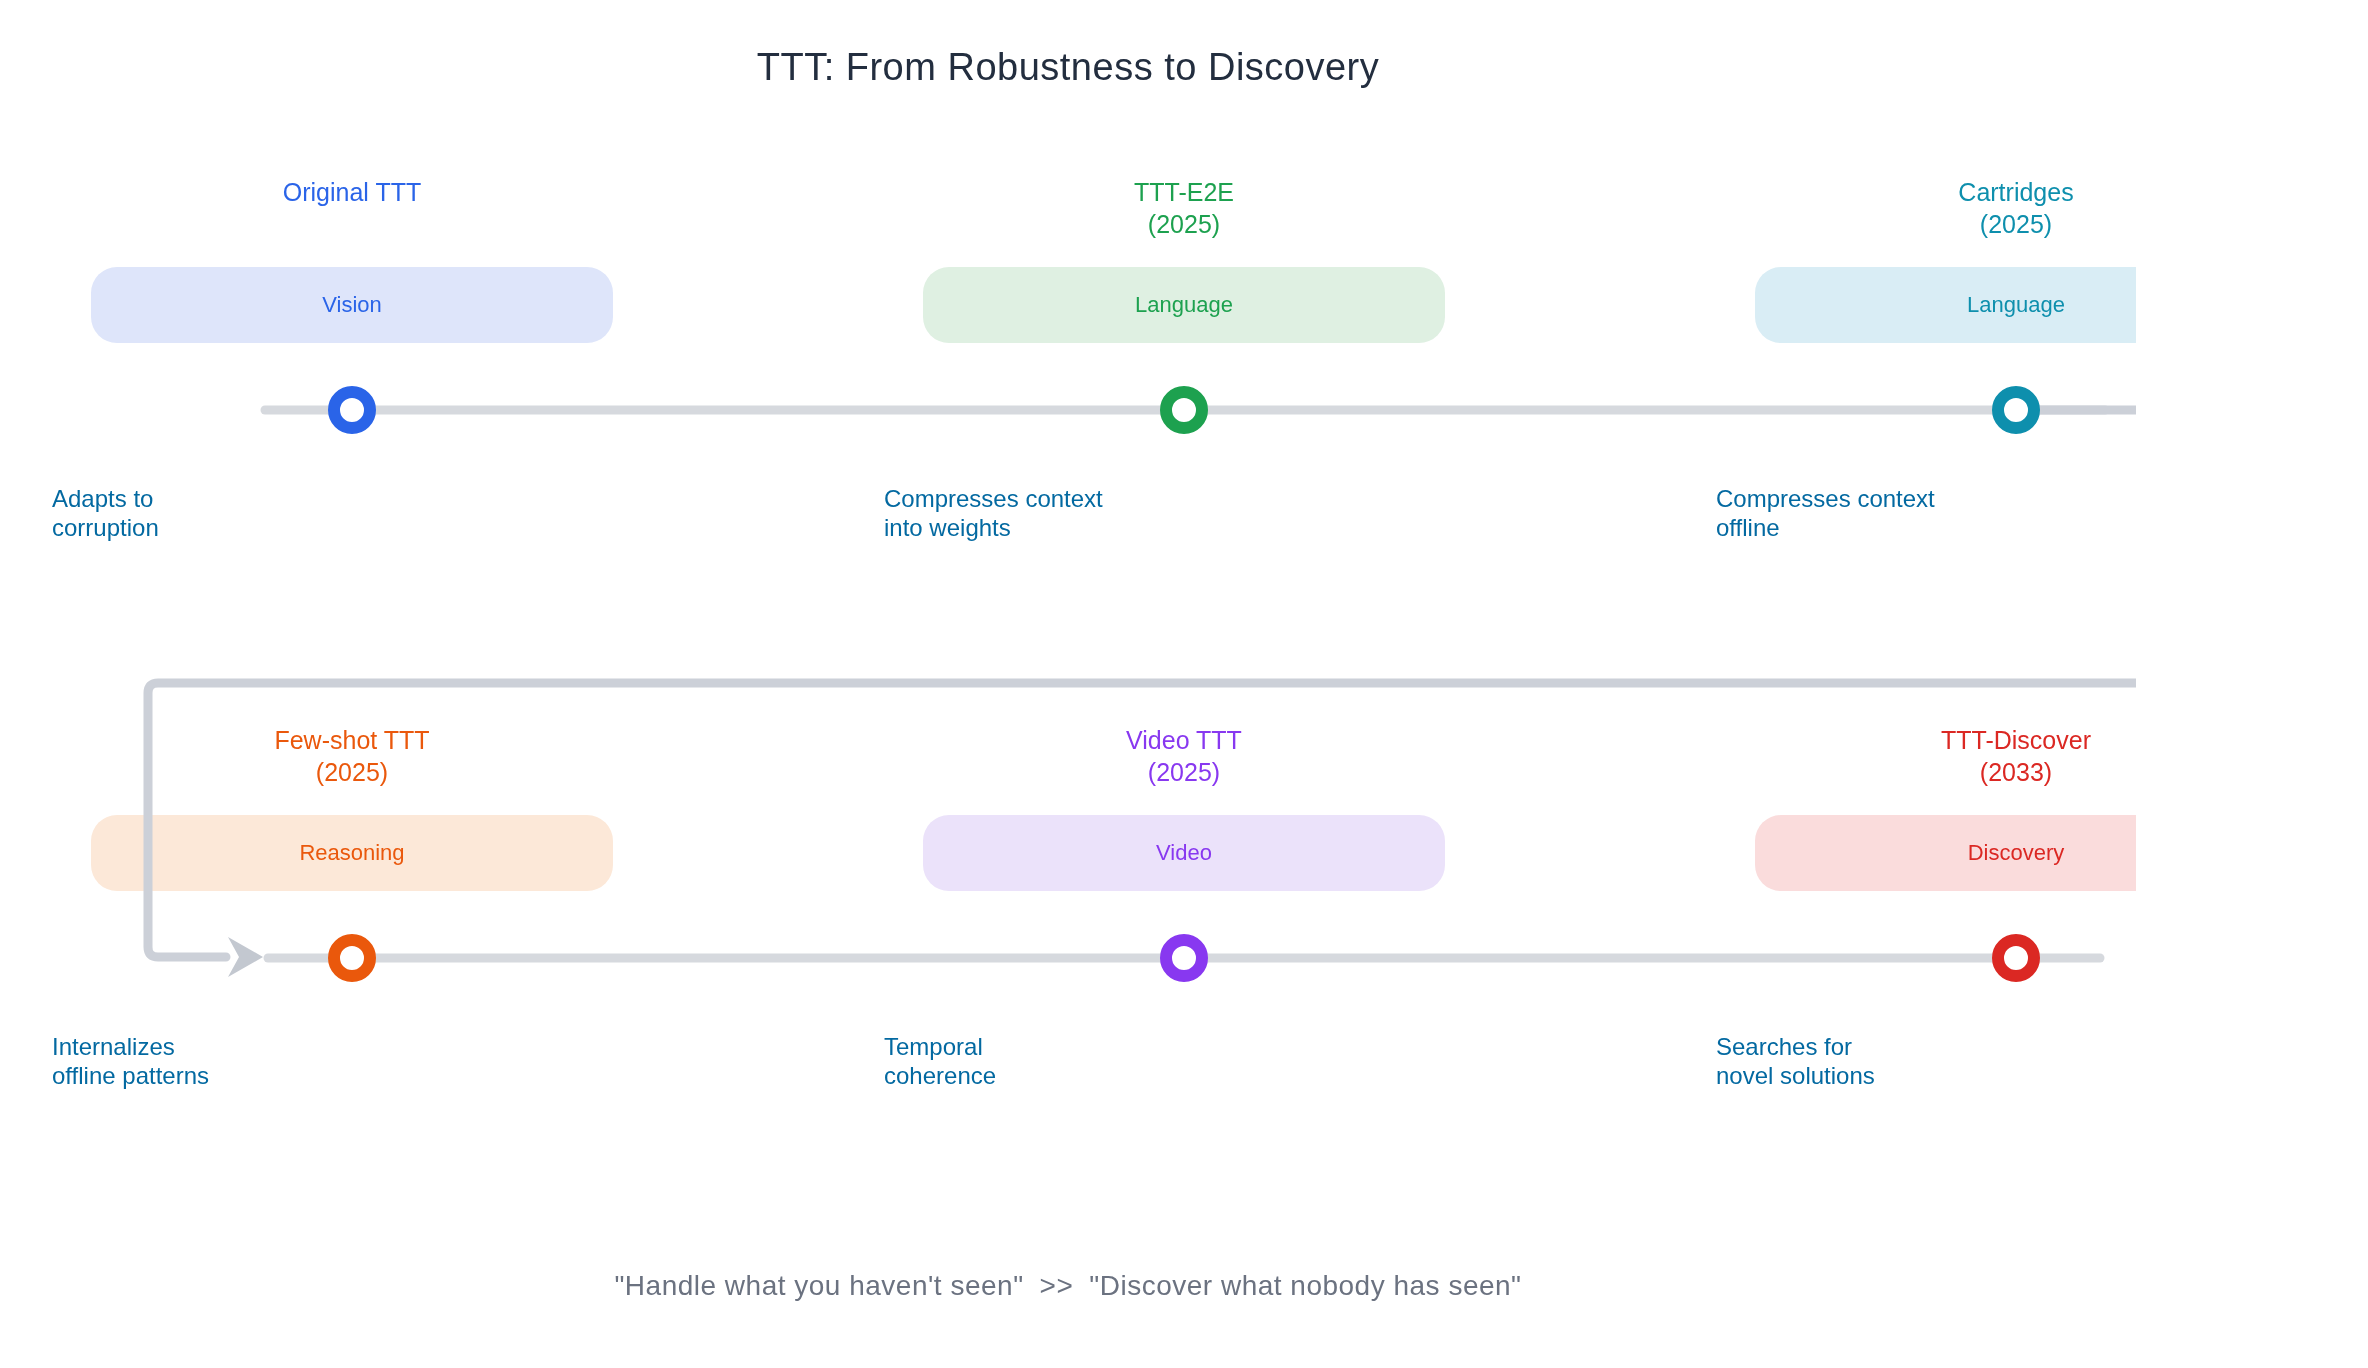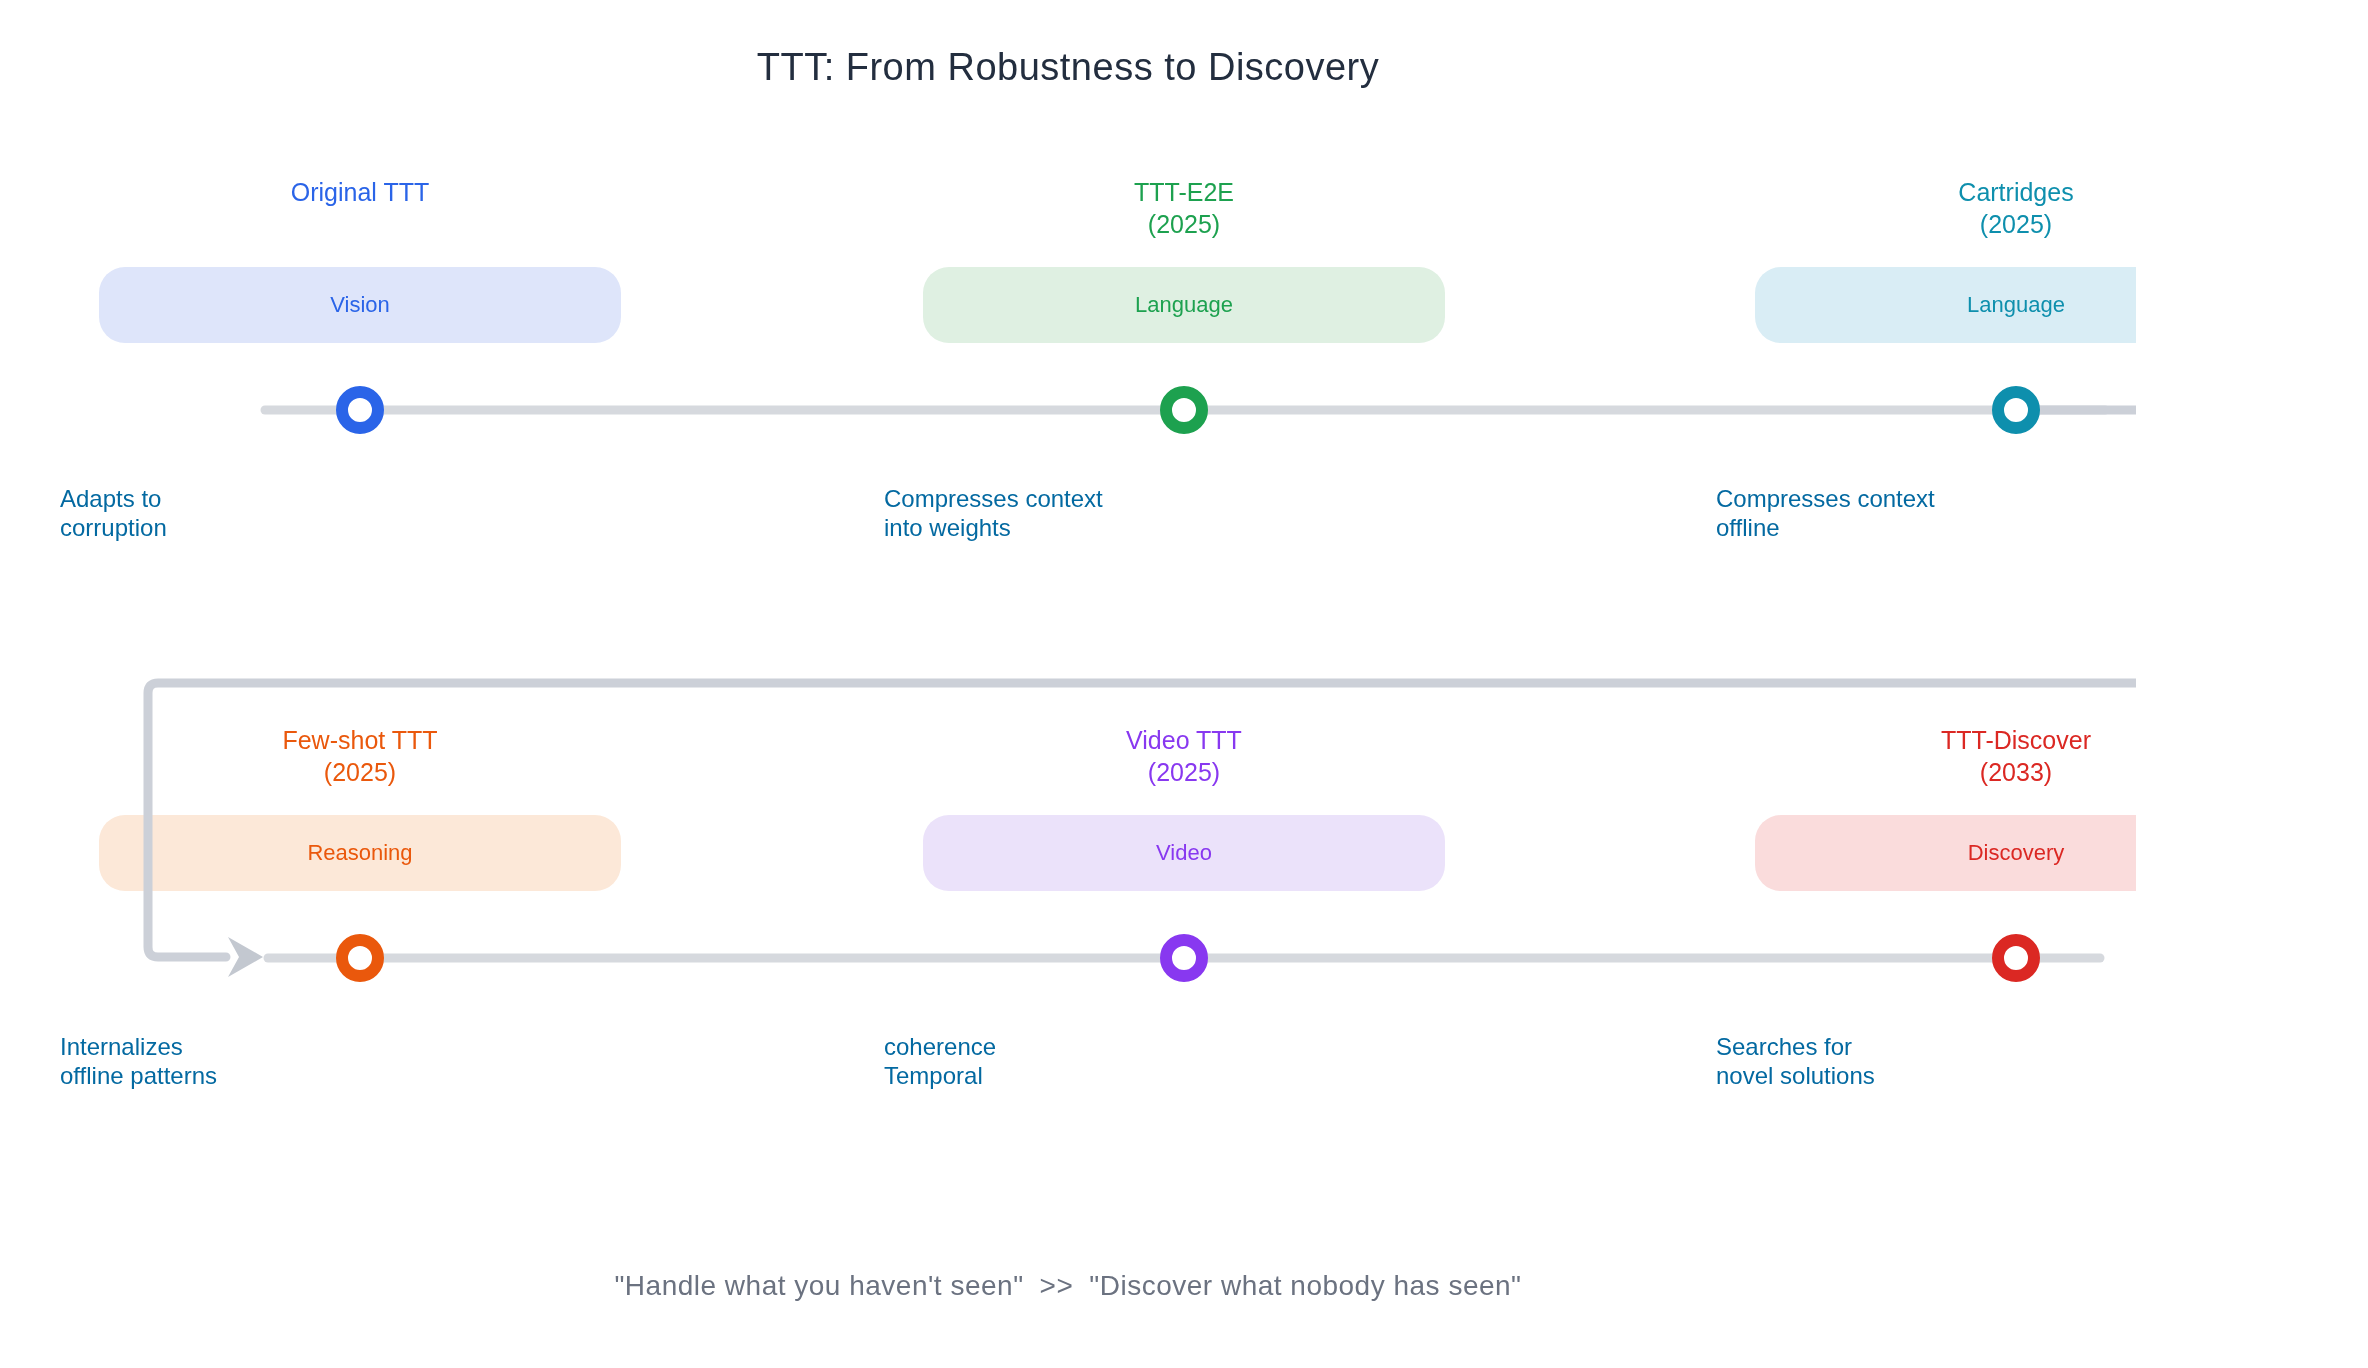--- a/index.html
+++ b/index.html
@@ -25,21 +25,21 @@
   }
 
   
   .milestone {
     position: absolute;
     width: 600px;
     height: 410px;
   }
   .row1 { top: 176px; }
   .row2 { top: 724px; }
-  .col1 { left: 60px; }
+  .col1 { left: 52px; }
   .col2 { left: 884px; }
   .col3 { left: 1716px; }
 
   .m-label {
     position: absolute;
     top: 0;
     left: 0;
     width: 100%;
     text-align: center;
     font-size: 25px;
@@ -166,22 +166,22 @@
   </div>
 
   <div class="milestone row2 col2" style="--accent: #8838f0; --badge-bg: #ebe2fa;">
     <div class="m-label">
       <div>Video TTT</div>
       <div>(2025)</div>
     </div>
     <div class="badge">Video</div>
     <div class="node"></div>
     <div class="desc">
+      <div>Temporal</div>
       <div>coherence</div>
-      <div>Temporal</div>
     </div>
   </div>
 
   <div class="milestone row2 col3" style="--accent: #db2823; --badge-bg: #fadcdc;">
     <div class="m-label">
       <div>TTT-Discover</div>
       <div>(2033)</div>
     </div>
     <div class="badge">Discovery</div>
     <div class="node"></div>

